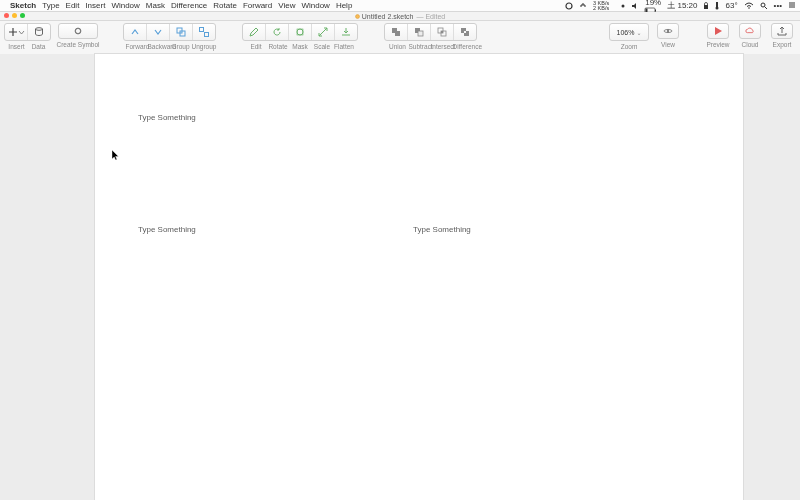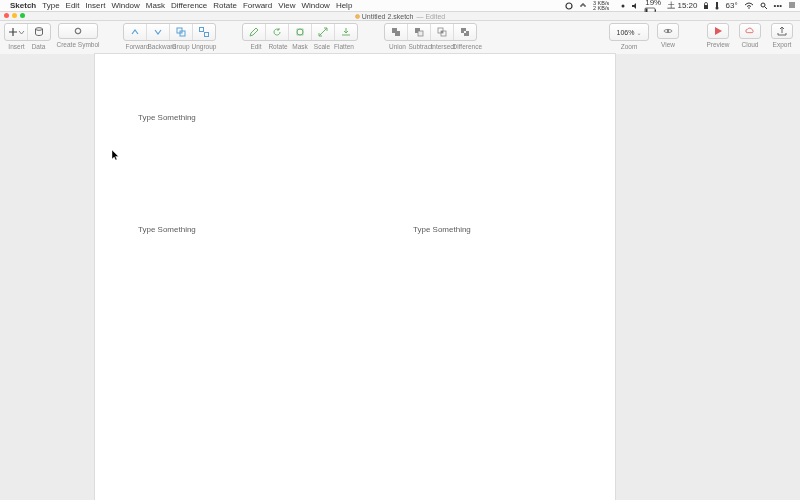--- a/index.html
+++ b/index.html
@@ -168,21 +168,21 @@
   .workspace {
     position:absolute;
     top: 54px; 
     left:0; right:0; bottom:0;
     background:#ececec;
   }
   .artboard {
     position:absolute;
     left:95px;
     top:0;
-    width:520px;
+    width:648px;
     height:446px;
     background:#ffffff;
     box-shadow: 0 0 0 1px #dcdcdc;
   }
   .text-layer {
     position:absolute;
     font-size:8px;
     color:#5c5c5c;
   }
   .cursor-arrow {

